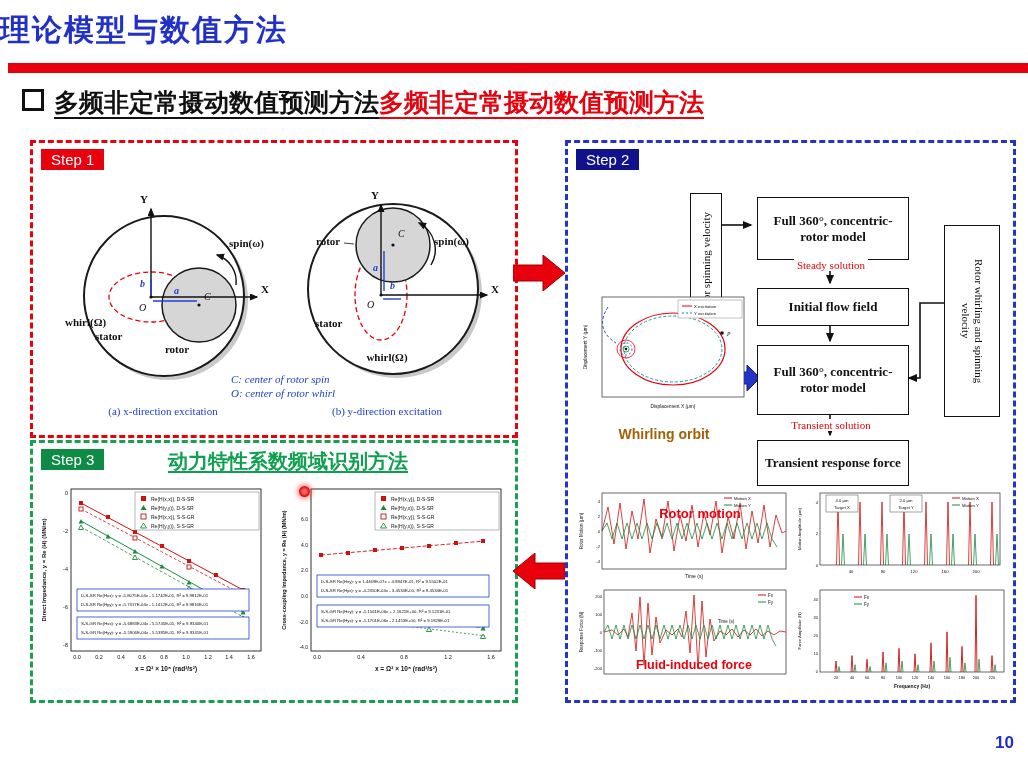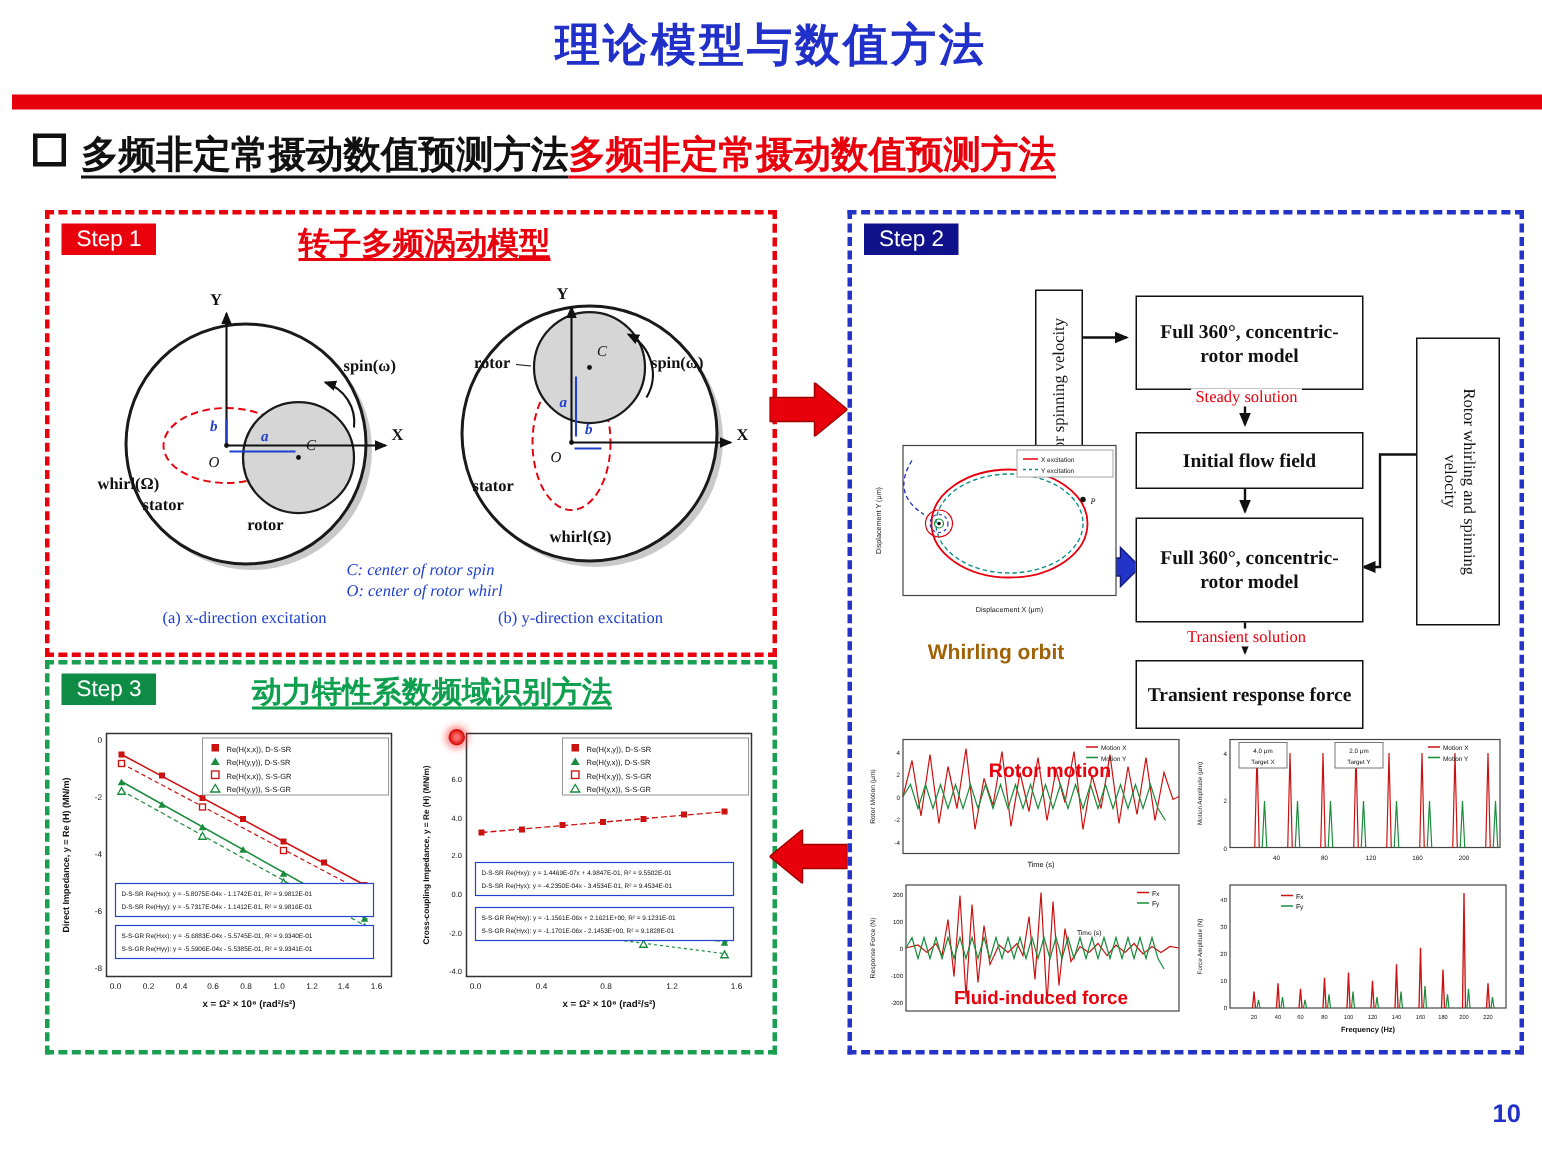--- a/index.html
+++ b/index.html
@@ -3,21 +3,21 @@
 <meta charset="utf-8">
 <style>
   html,body{margin:0;padding:0;}
   #slide{position:relative;width:1028px;height:769px;background:#fff;overflow:hidden;
          font-family:"Liberation Sans",sans-serif;}
   svg{display:block;}
   svg text{font-family:"Liberation Sans",sans-serif;fill:#111;}
   svg text.sf{font-family:"Liberation Serif",serif;}
   svg text.bl{fill:#2040cc;}
   svg text.rd{fill:#e8000d;}
-  .slide-title{position:absolute;top:10px;left:0;width:100%;text-align:center;
+  .slide-title{position:absolute;top:10px;left:0;width:100%;
                font-size:30px;font-weight:bold;color:#2130c8;letter-spacing:2px;}
   .title-rule{position:absolute;top:63px;left:8px;right:0;height:10px;background:#e8000d;}
   .header{position:absolute;top:86px;left:22px;font-size:25px;font-weight:bold;color:#111;white-space:nowrap;}
   .bullet{display:inline-block;width:16px;height:16px;border:3px solid #111;margin-right:10px;}
   .hdr-black{text-decoration:underline;text-underline-offset:6px;}
   .hdr-red{color:#e8000d;text-decoration:underline;text-underline-offset:6px;}
   .panel{position:absolute;background:#fff;}
   #step1{left:30px;top:140px;width:482px;height:292px;border:3px dashed #e8000d;}
   #step3{left:30px;top:440px;width:482px;height:257px;border:3px dashed #1a9e50;}
   #step2{left:565px;top:140px;width:445px;height:557px;border:3px dashed #2433c8;}
@@ -63,21 +63,20 @@
 
   <div class="slide-title">理论模型与数值方法</div>
   <div class="title-rule"></div>
 
   <div class="header">
     <span class="bullet"></span><span class="hdr-black">多频非定常摄动数值预测方法</span><span class="hdr-red">多频非定常摄动数值预测方法</span>
   </div>
 
   <div id="step1" class="panel">
     <div class="badge badge-red">Step 1</div>
-    <div class="panel-title" id="step1-title">转子多频涡动模型</div>
     <svg class="s1svg" width="476" height="250" viewBox="0 0 476 250">
       <defs>
         <marker id="mB" markerWidth="7" markerHeight="7" refX="5" refY="2.5" orient="auto">
           <path d="M0,0 L6,2.5 L0,5 Z" fill="#111"></path>
         </marker>
       </defs>
       <g>
         <circle cx="133" cy="125" r="80" fill="#c9c9c9"></circle>
         <circle cx="129" cy="121" r="80" fill="#fff" stroke="#1a1a1a" stroke-width="2"></circle>
         <ellipse cx="116" cy="122" rx="42" ry="25" fill="none" stroke="#e8000d" stroke-width="1.3" stroke-dasharray="5 3"></ellipse>

